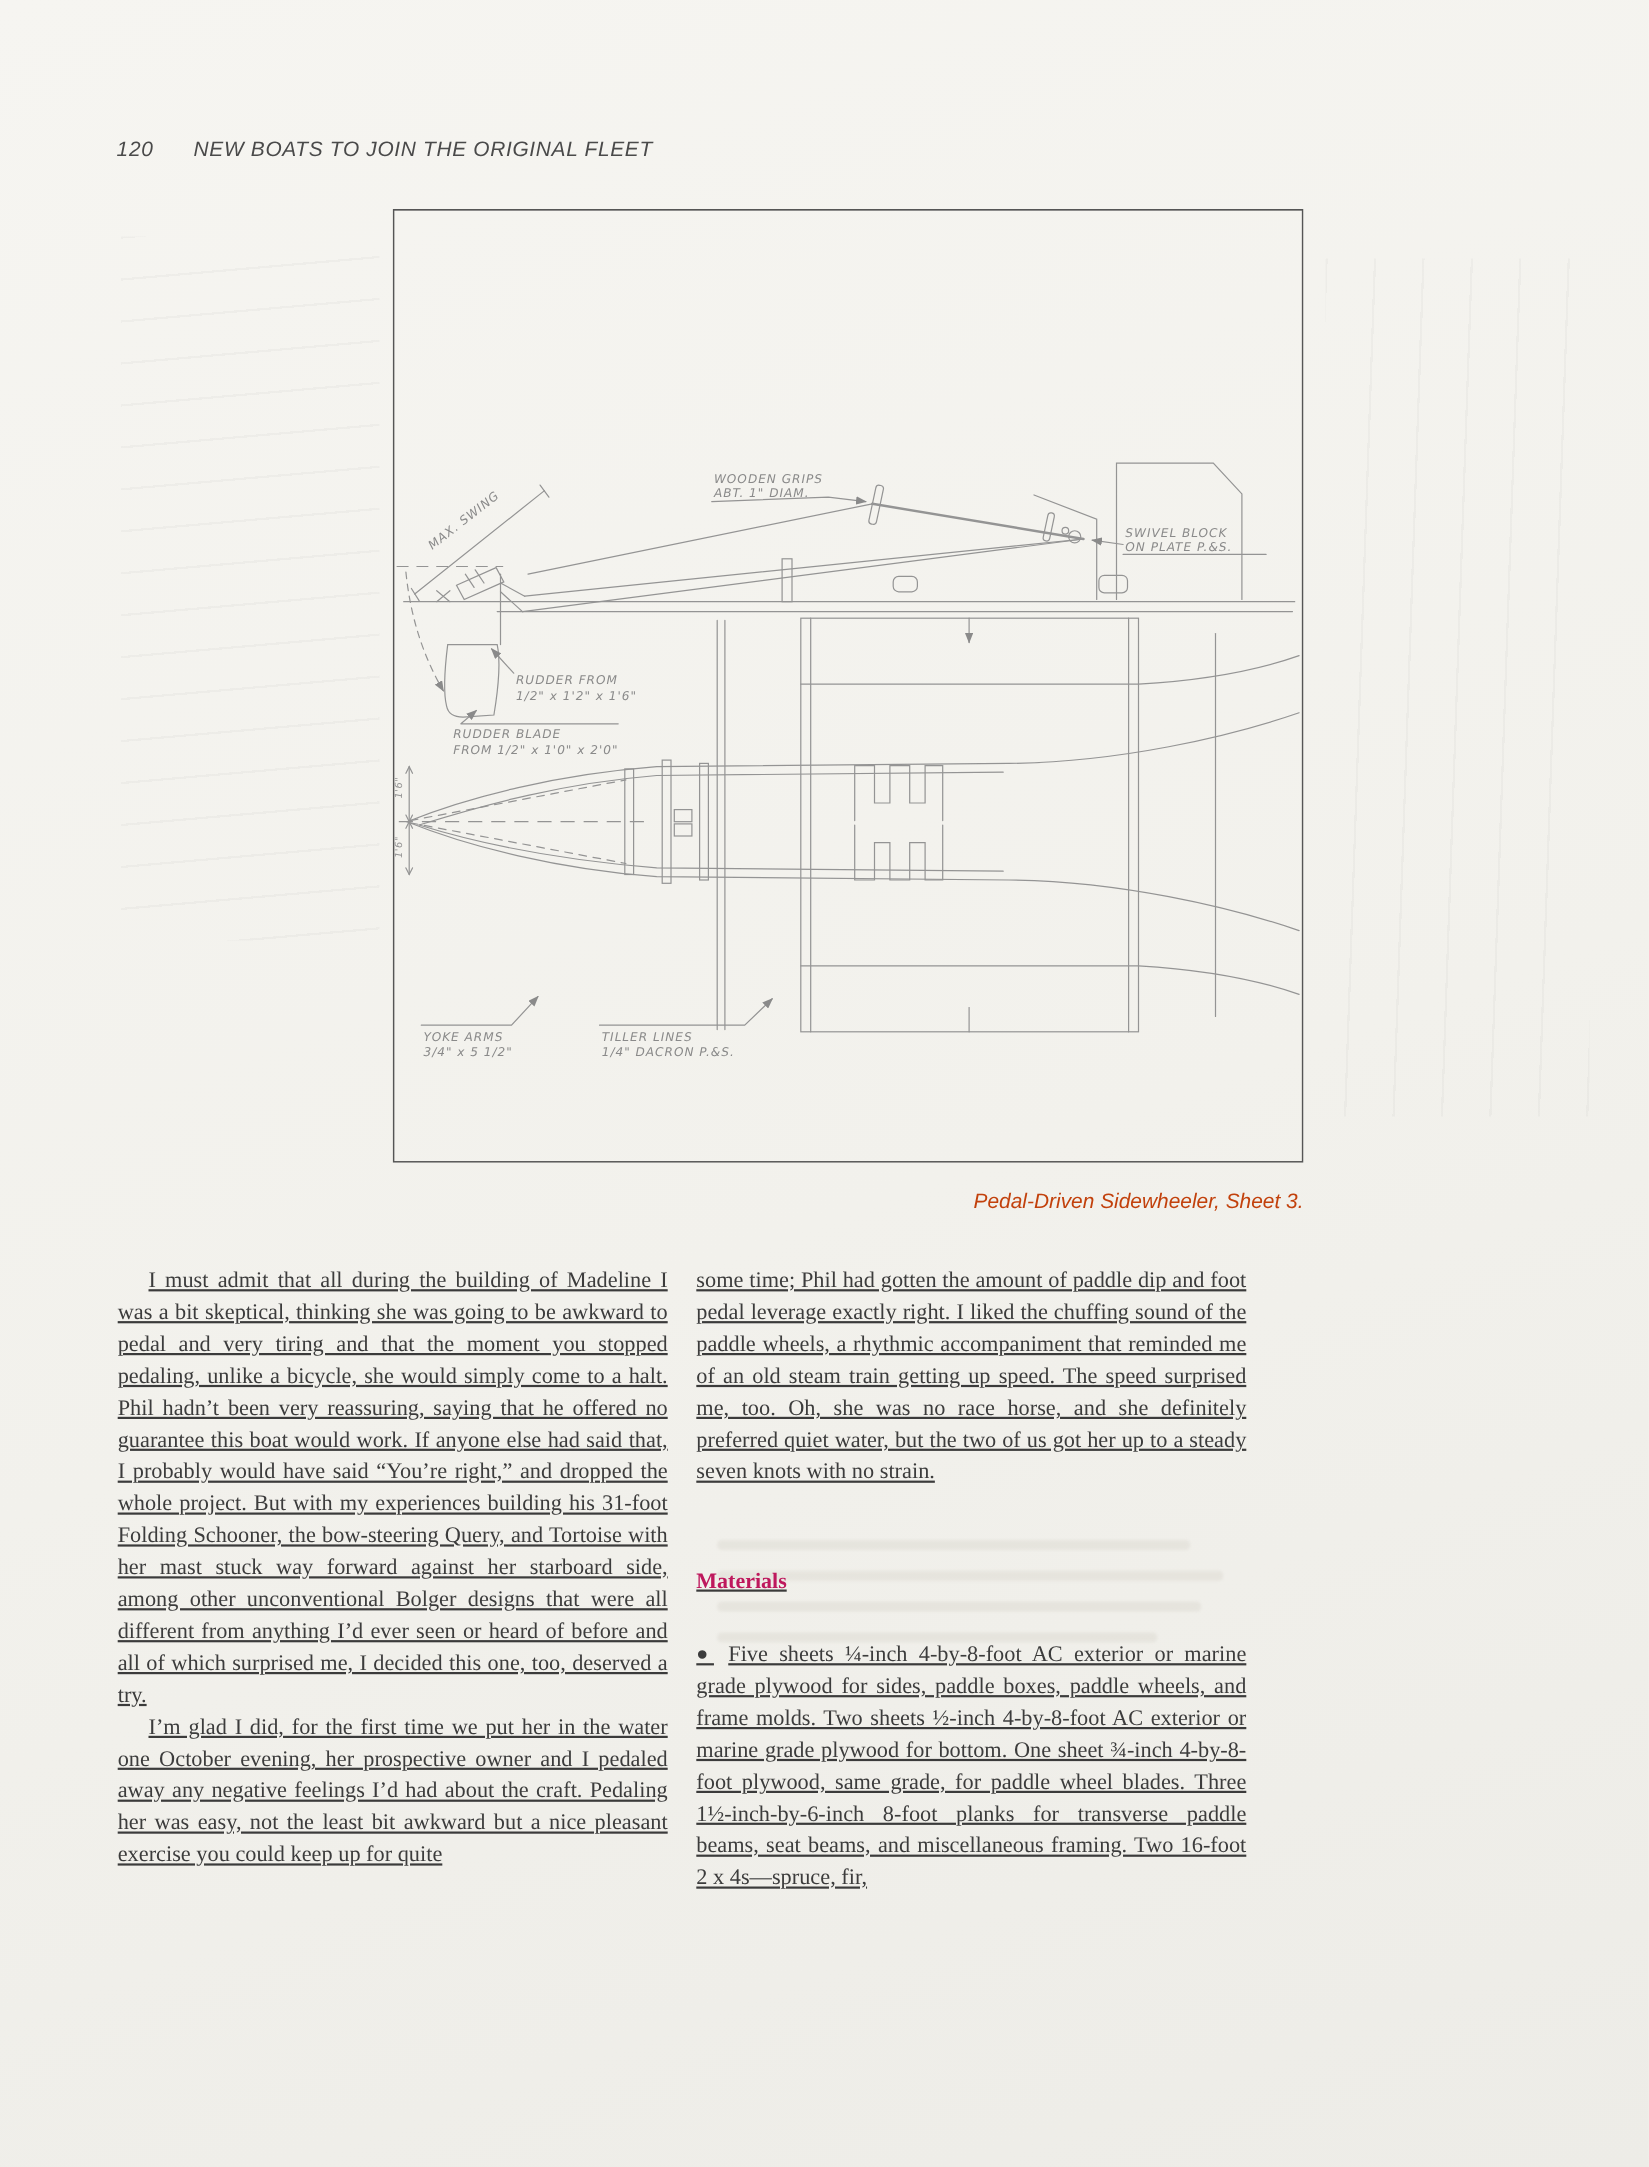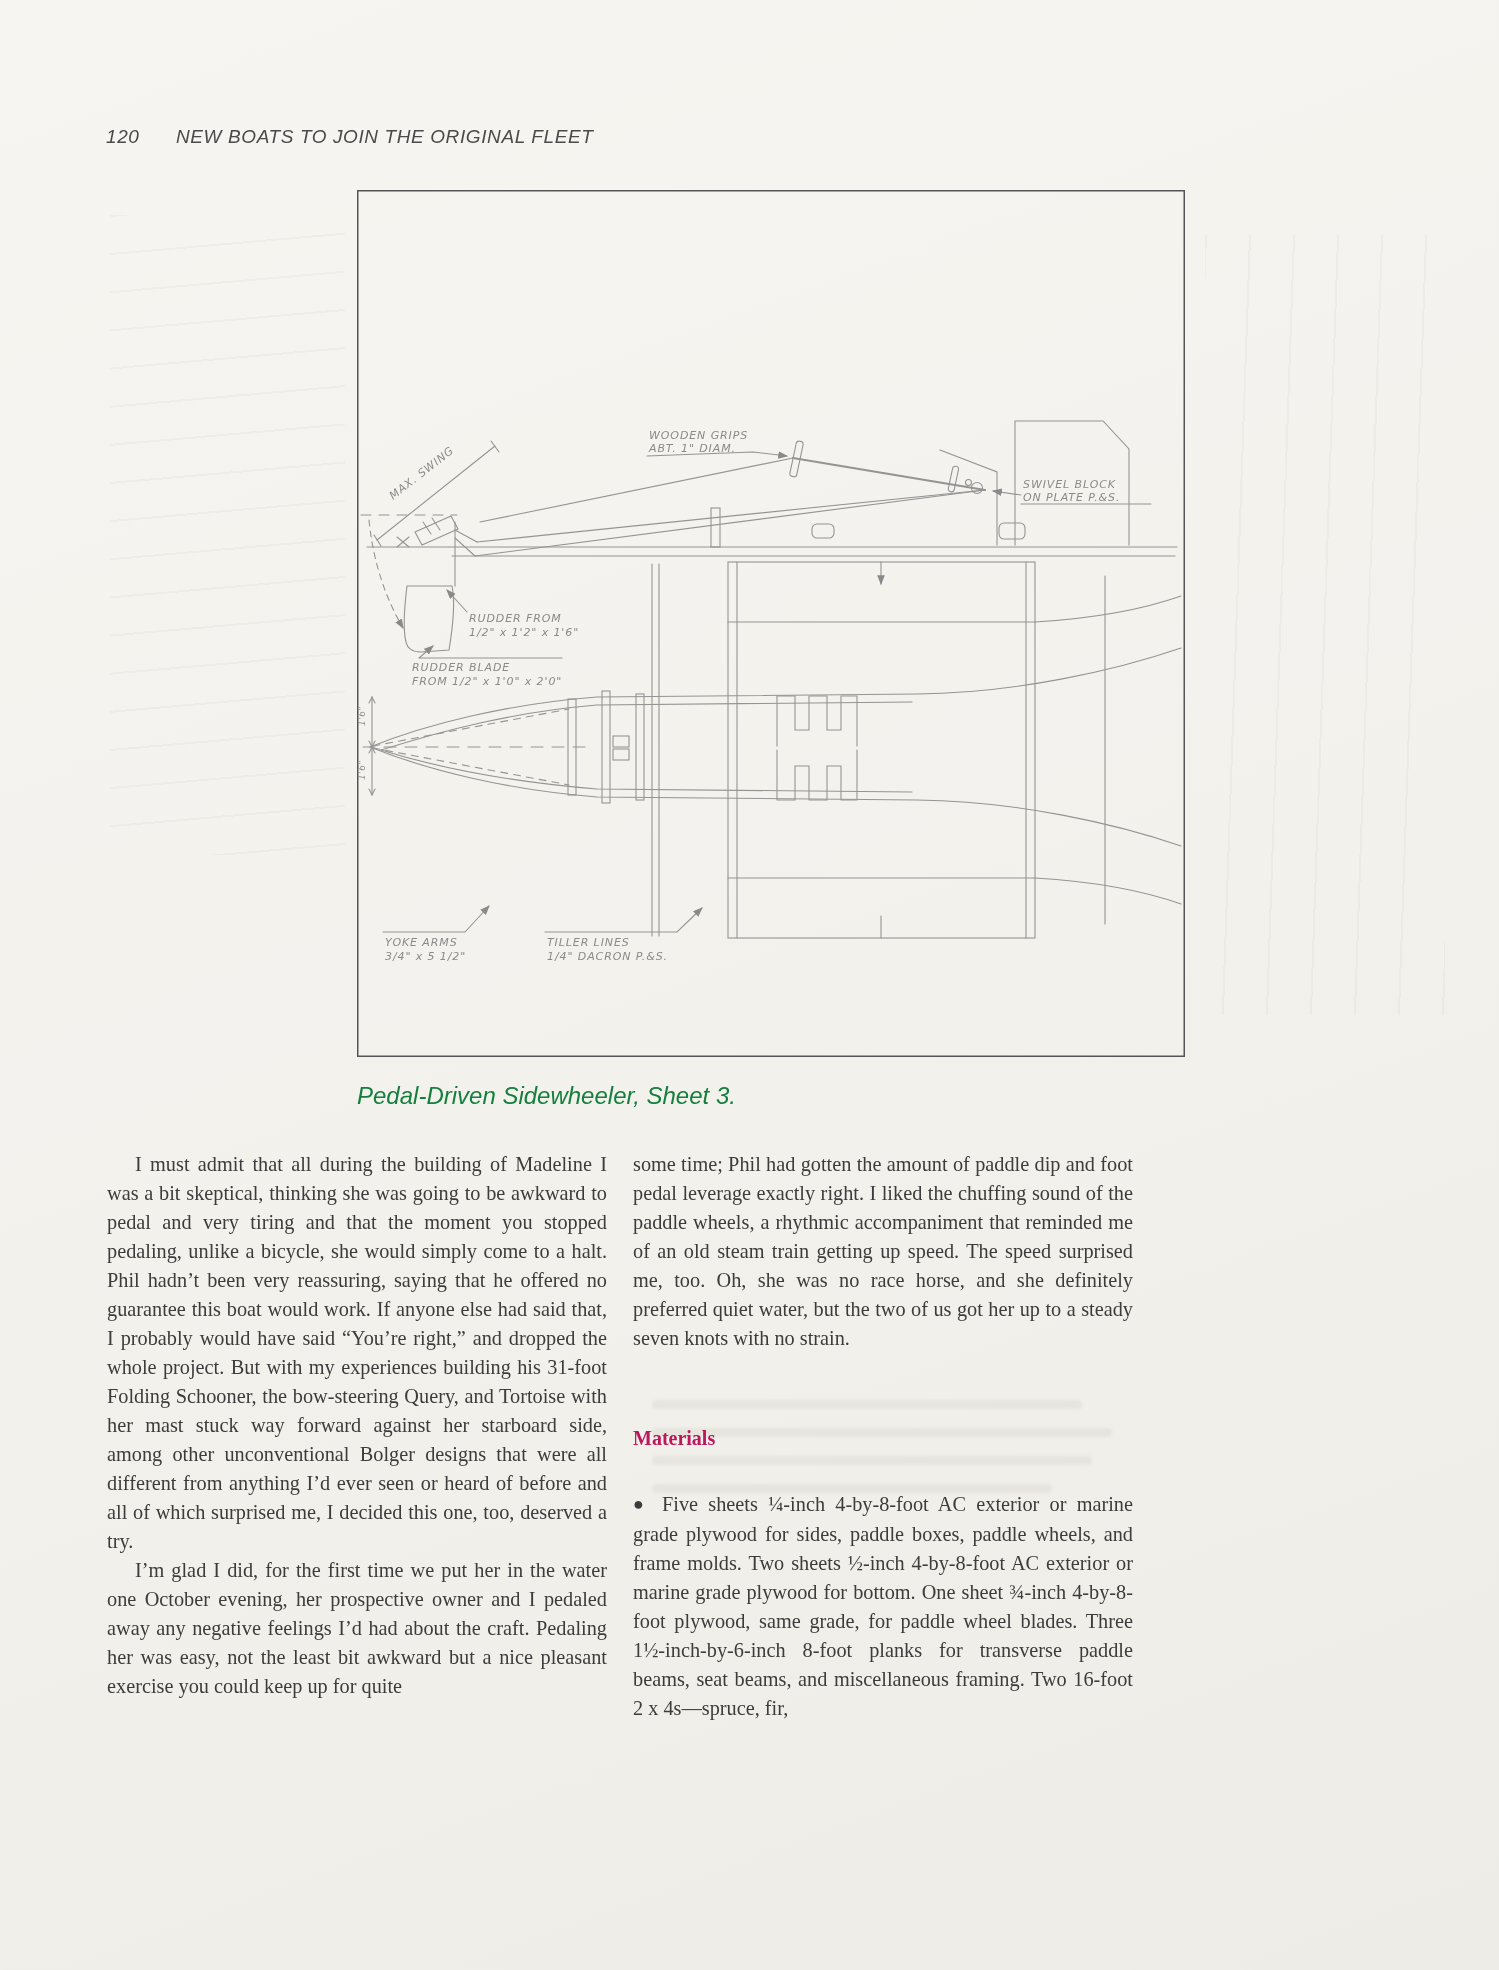--- a/index.html
+++ b/index.html
@@ -10,24 +10,24 @@
   }
   .page{position:absolute;inset:0;}
   
   .running-head{position:absolute;top:126px;left:106px;width:1000px;
     font-family:"Liberation Sans",sans-serif;font-style:italic;color:#4a4a4a;
     font-size:19px;letter-spacing:.6px;}
   .running-head .pagenum{display:inline-block;width:70px;}
   
   .plan-figure{position:absolute;left:357px;top:190px;width:828px;height:867px;margin:0;}
   .plan-figure svg{display:block;width:828px;height:867px;}
-  .figure-caption{position:absolute;left:357px;top:1082px;width:828px;text-align:left;
-    font-family:"Liberation Sans",sans-serif;font-style:italic;font-size:24px;color:#15803d;}
+  .figure-caption{position:absolute;left:357px;top:1082px;width:828px;text-align:right;
+    font-family:"Liberation Sans",sans-serif;font-style:italic;font-size:19px;color:#c2410c;}
   
-  .columns{position:absolute;left:107px;top:1150px;width:1026px;display:flex;gap:26px;}
+  .columns{position:absolute;left:107px;top:1150px;width:1026px;display:flex;gap:26px;text-decoration:underline;}
   .col{width:500px;}
   .col p{margin:0;font-size:20.3px;line-height:29px;text-align:justify;
     text-justify:inter-word;color:#3c3c3c;}
   .col p.indent{text-indent:28px;}
   .materials-heading{margin:74px 0 0 0;font-size:20px;font-weight:bold;color:#be185d;}
   .bullet-para{margin-top:40px !important;}
   .bullet-marker{padding-right:13px;font-size:18px;position:relative;top:-1px;}
   
   .hand{font-family:"DejaVu Sans",sans-serif;font-style:italic;font-size:11px;
     fill:#8a8a8a;letter-spacing:.9px;}

